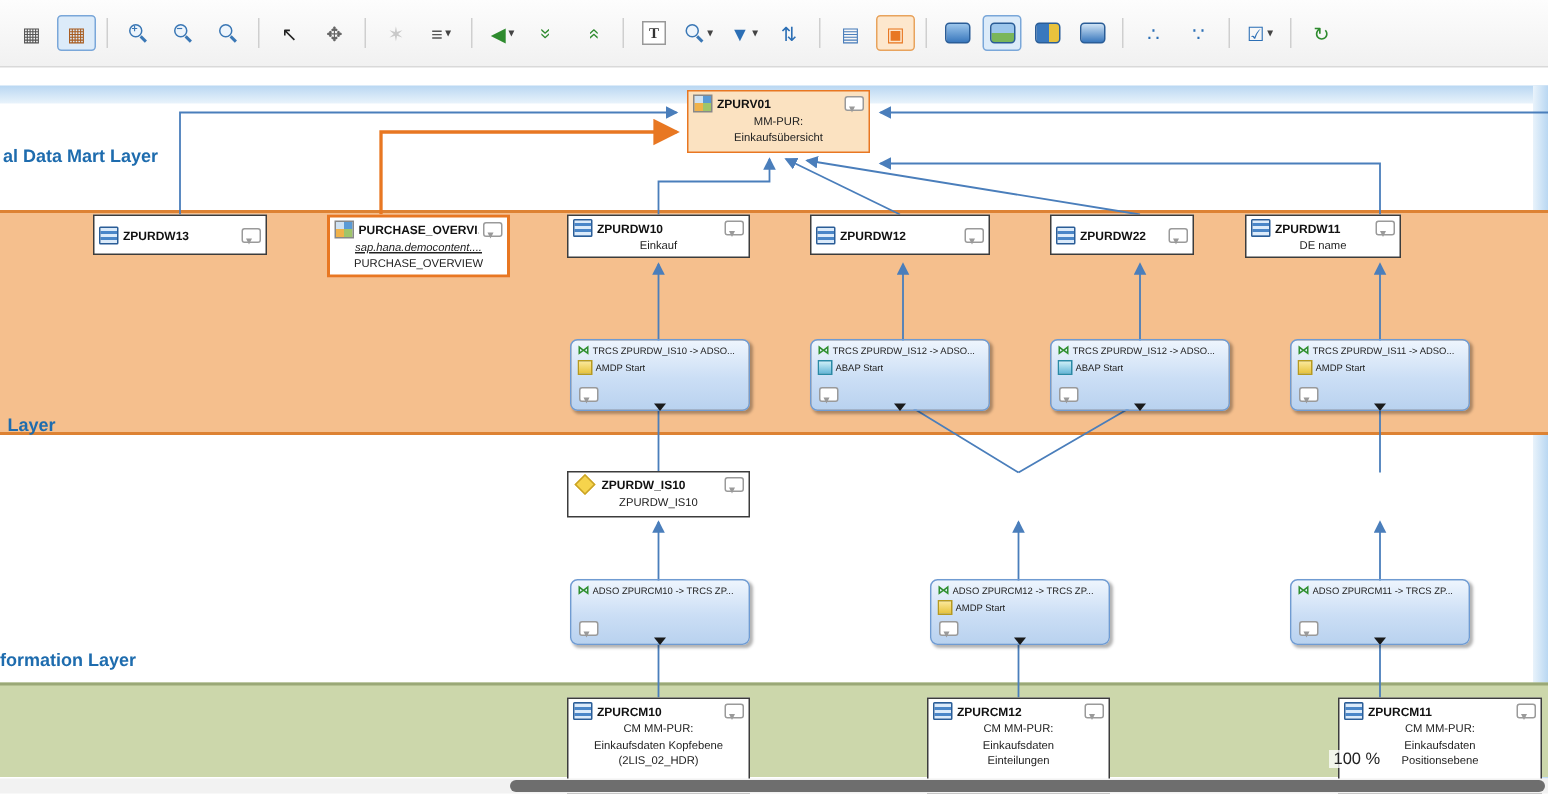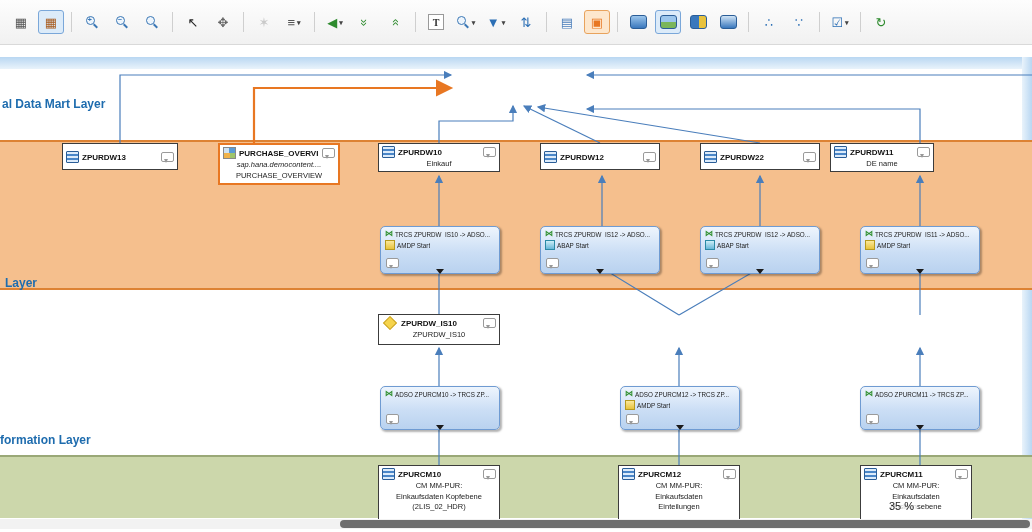--- a/index.html
+++ b/index.html
@@ -45,21 +45,21 @@
 
   
   .node{position:absolute;background:#fff;border:1px solid #3c3c3c;box-sizing:border-box;z-index:2;overflow:hidden;}
   .node.slim{display:flex;align-items:center;}
   .node.slim .ntitle{flex:1;justify-content:space-between;}
   .node.sel{border:2px solid #e87722;}
   .node.v01{background:#fbe2c1;border:1px solid #e87722;z-index:3;}
   .ntitle{display:flex;align-items:center;gap:3px;padding:2px 3px 1px 3px;}
   .ntext{font-size:8px;font-weight:bold;color:#111;white-space:nowrap;flex:1;overflow:hidden;}
   .nsub{font-size:7.5px;color:#222;text-align:center;line-height:1.4;white-space:nowrap;overflow:hidden;}
-  .it{font-style:italic;}
+  .it{font-style:italic;text-decoration:underline;}
   .ic-adso{width:11px;height:10px;border:1px solid #2a5d97;border-radius:1px;flex:0 0 auto;
     background:repeating-linear-gradient(180deg,#dcebfa 0 2px,#4a86c8 2px 4px);}
   .ic-view{width:11px;height:10px;border:1px solid #888;flex:0 0 auto;
     background:conic-gradient(#5b9bd5 0 25%,#9fc56a 0 50%,#f0b24a 0 75%,#cfe2f3 0);}
   .ic-is{width:8px;height:8px;background:#f6d44c;border:1px solid #c9a227;transform:rotate(45deg);margin:1px 3px;flex:0 0 auto;}
   .bubble{width:11px;height:8px;border:1px solid #9a9a9a;border-radius:2px;background:#fff;position:relative;flex:0 0 auto;}
   .bubble::after{content:"";position:absolute;left:2px;bottom:-4px;width:0;height:0;border:2px solid transparent;border-top:4px solid #9a9a9a;}
 
   
   .trf{position:absolute;z-index:2;box-sizing:border-box;padding:3px 4px;border:1px solid #6f9bd2;border-radius:5px;
@@ -218,20 +218,29 @@
     <path d="M254,143 L254,88 L451,88" fill="none" stroke="#e87722" stroke-width="2.2" marker-end="url(#mo)"></path>
     <path d="M439,314 L439,176" fill="none" stroke="#4a7ebb" stroke-width="1.2" marker-end="url(#mb)"></path>
     <path d="M679,315 L602,268 L602,176" fill="none" stroke="#4a7ebb" stroke-width="1.2" marker-end="url(#mb)"></path>
     <path d="M679,315 L760,268 L760,176" fill="none" stroke="#4a7ebb" stroke-width="1.2" marker-end="url(#mb)"></path>
     <path d="M920,315 L920,176" fill="none" stroke="#4a7ebb" stroke-width="1.2" marker-end="url(#mb)"></path>
     <path d="M439,465 L439,348" fill="none" stroke="#4a7ebb" stroke-width="1.2" marker-end="url(#mb)"></path>
     <path d="M679,465 L679,348" fill="none" stroke="#4a7ebb" stroke-width="1.2" marker-end="url(#mb)"></path>
     <path d="M920,465 L920,348" fill="none" stroke="#4a7ebb" stroke-width="1.2" marker-end="url(#mb)"></path>
   </svg>
 
+  <div class="node v01" style="left:458px;top:60px;width:122px;height:42px">
+    <div class="ntitle">
+      <span class="ic-view"></span>
+      <span class="ntext">ZPURV01</span>
+      <span class="bubble"></span>
+    </div>
+    <div class="nsub">MM-PUR:</div>
+    <div class="nsub">Einkaufsübersicht</div>
+  </div>
 
   <div class="node slim" style="left:62px;top:143px;width:116px;height:27px">
     <div class="ntitle">
       <span class="ic-adso"></span>
       <span class="ntext">ZPURDW13</span>
       <span class="bubble"></span>
     </div>
   </div>
 
   <div class="node sel" style="left:218px;top:143px;width:122px;height:42px">
@@ -254,21 +263,21 @@
   </div>
 
   <div class="node slim" style="left:540px;top:143px;width:120px;height:27px">
     <div class="ntitle">
       <span class="ic-adso"></span>
       <span class="ntext">ZPURDW12</span>
       <span class="bubble"></span>
     </div>
   </div>
 
-  <div class="node slim" style="left:700px;top:143px;width:120px;height:27px">
+  <div class="node slim" style="left:700px;top:143px;width:96px;height:27px">
     <div class="ntitle">
       <span class="ic-adso"></span>
       <span class="ntext">ZPURDW22</span>
       <span class="bubble"></span>
     </div>
   </div>
 
   <div class="node" style="left:830px;top:143px;width:104px;height:29px">
     <div class="ntitle">
       <span class="ic-adso"></span>
@@ -387,28 +396,28 @@
     <div class="ntitle">
       <span class="ic-adso"></span>
       <span class="ntext">ZPURCM12</span>
       <span class="bubble"></span>
     </div>
     <div class="nsub">CM MM-PUR:</div>
     <div class="nsub">Einkaufsdaten</div>
     <div class="nsub">Einteilungen</div>
   </div>
 
-  <div class="node" style="left:860px;top:465px;width:112px;height:64px">
+  <div class="node" style="left:892px;top:465px;width:136px;height:64px">
     <div class="ntitle">
       <span class="ic-adso"></span>
       <span class="ntext">ZPURCM11</span>
       <span class="bubble"></span>
     </div>
     <div class="nsub">CM MM-PUR:</div>
     <div class="nsub">Einkaufsdaten</div>
     <div class="nsub">Positionsebene</div>
   </div>
 
-  <div class="zoom-ind">35 %</div>
+  <div class="zoom-ind">100 %</div>
   <div class="hscroll-track"></div>
   <div class="hscroll-thumb"></div>
 
 </div>
 
 </body></html>

